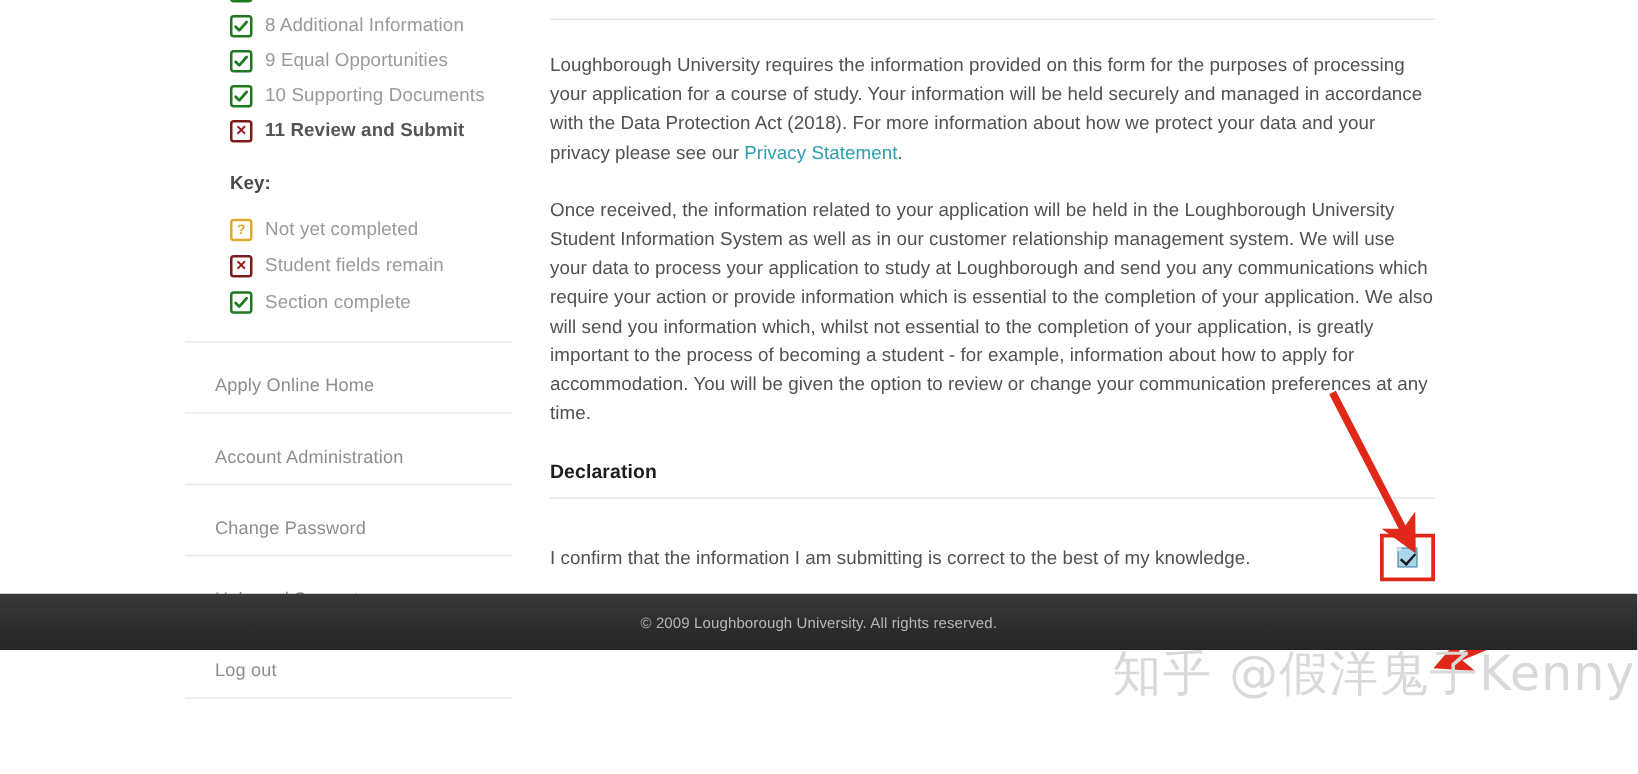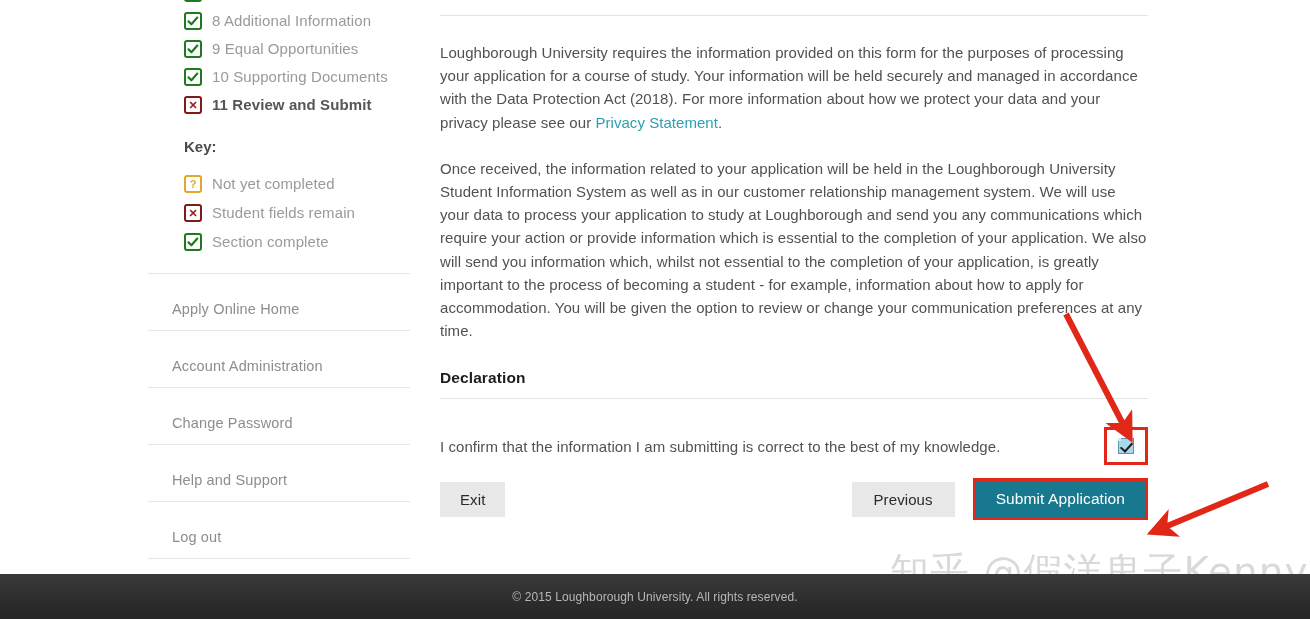--- a/index.html
+++ b/index.html
@@ -5,21 +5,21 @@
   * { box-sizing: border-box; }
   html, body {
     margin: 0; padding: 0;
     width: 1310px; height: 619px;
     overflow: hidden;
     background: #ffffff;
     font-family: "Liberation Sans", sans-serif;
   }
   #page {
     position: relative;
-    width: 1310px; height: 619px;
+    width: 1310px; height: 520px;
     background: #ffffff;
   }
 
   
   #sidebar {
     position: absolute;
     left: 148px; top: -18px;
     width: 262px;
   }
   .nav-list { list-style: none; margin: 0; padding: 0; }
@@ -198,21 +198,21 @@
   #arrows {
     position: absolute;
     left: 0; top: 0;
     width: 1310px; height: 619px;
     pointer-events: none;
   }
 
   
   #watermark {
     position: absolute;
-    left: 890px; top: 545px;
+    left: 890px; top: 512px;
     font-size: 39px;
     color: #d9d9d9;
     font-family: "DejaVu Sans", sans-serif;
     white-space: nowrap;
     letter-spacing: 1px;
   }
 
   
   #footer {
     position: absolute;
@@ -350,15 +350,15 @@
         <path d="M0,0 L5,2.5 L0,5 L1.3,2.5 z" fill="#e02718"></path>
       </marker>
     </defs>
     <line x1="1066" y1="314" x2="1126" y2="430" stroke="#e02718" stroke-width="6" marker-end="url(#ah1)"></line>
     <line x1="1268" y1="484" x2="1160" y2="529" stroke="#e02718" stroke-width="6" marker-end="url(#ah1)"></line>
   </svg>
 
   <div id="watermark">知乎 @假洋鬼子Kenny</div>
 
   <div id="footer">
-    <span id="footer-text">© 2015 Loughborough University. All rights reserved.</span>
+    <span id="footer-text">© 2009 Loughborough University. All rights reserved.</span>
   </div>
 </div>
 
 </body></html>

